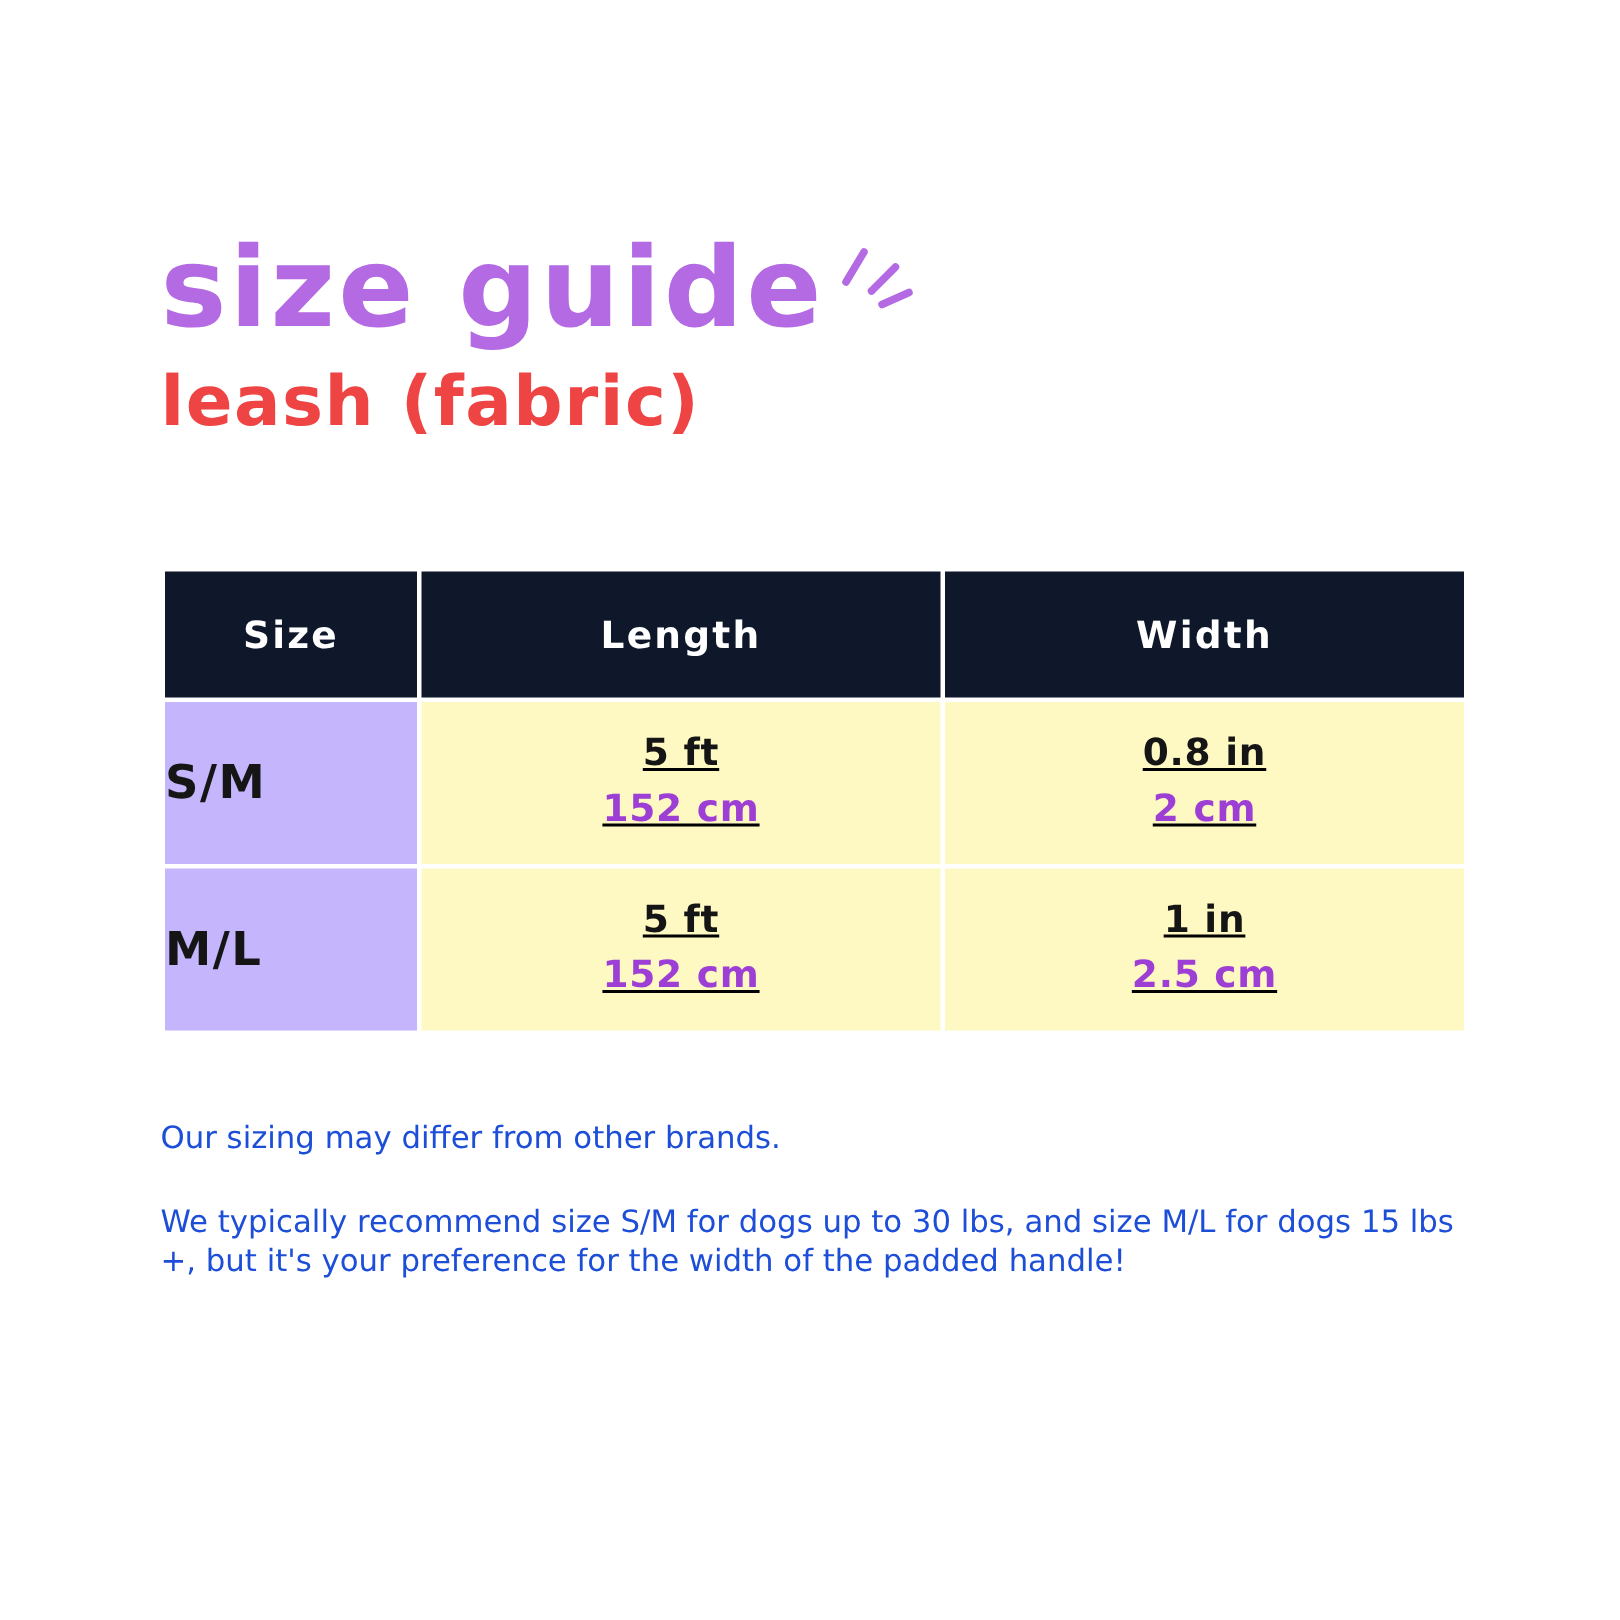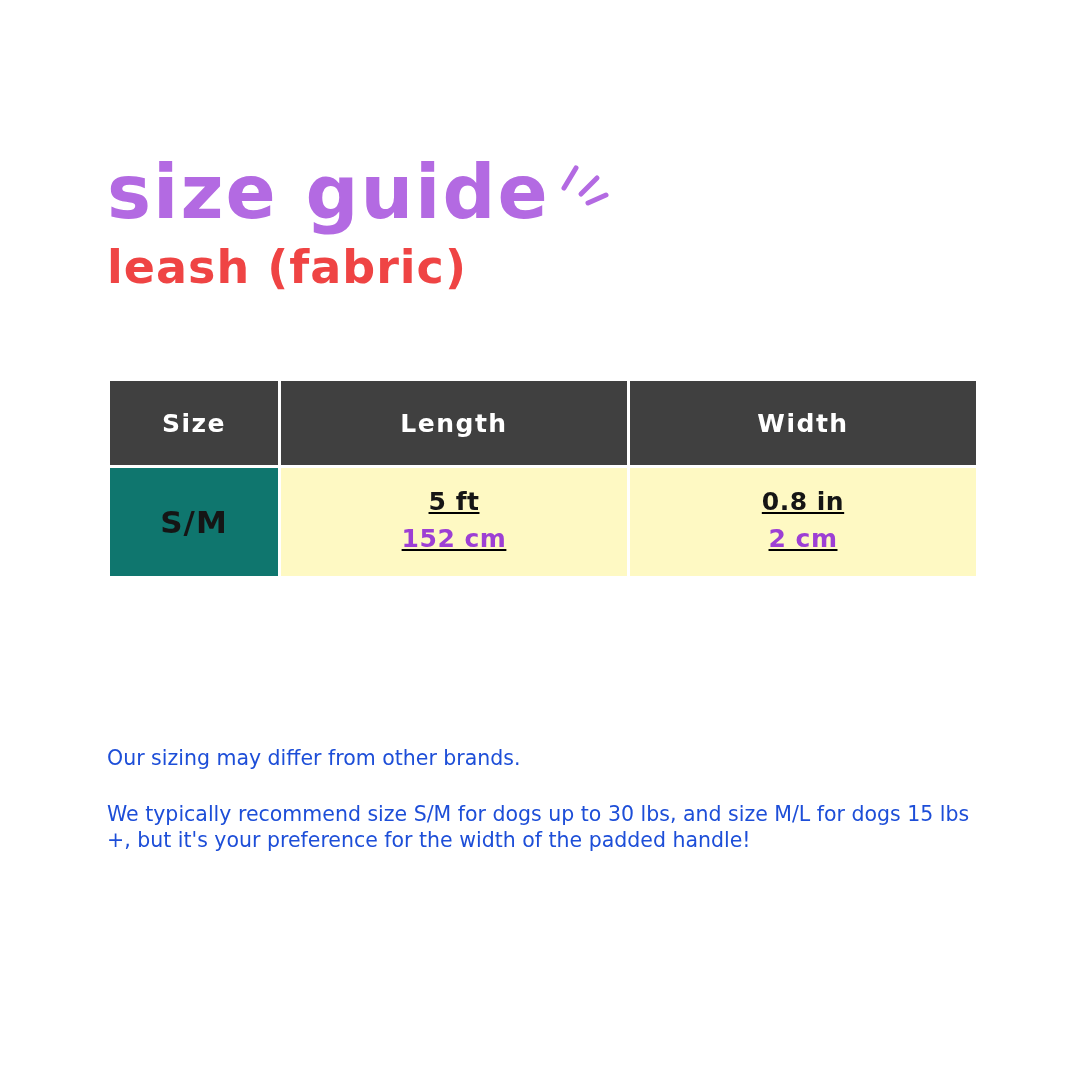--- a/index.html
+++ b/index.html
@@ -74,35 +74,35 @@
   table.size-table th,
   table.size-table td {
     padding: 0;
     margin: 0;
   }
   col.c-size { width: 168px; }
   col.c-len  { width: 346px; }
   col.c-wid  { width: 346px; }
 
   thead th {
-    background: #404040;
+    background: #0f172a;
     height: 84px;
     color: #ffffff;
     font-family: "DejaVu Sans", sans-serif;
     font-weight: bold;
     font-size: 25px;
     letter-spacing: 1.5px;
     text-align: center;
     vertical-align: middle;
   }
 
   td.size-cell {
-    background: #0f766e;
+    background: #c4b5fd;
     height: 108px;
-    text-align: center;
+    text-align: left;
     vertical-align: middle;
     font-family: "DejaVu Sans", sans-serif;
     font-weight: bold;
     font-size: 31px;
     letter-spacing: 1px;
     color: #151515;
   }
   td.val-cell {
     background: #fef9c3;
     height: 108px;
@@ -183,20 +183,31 @@
           <td class="size-cell">S/M</td>
           <td class="val-cell">
             <span class="val-imp">5 ft</span>
             <span class="val-met">152 cm</span>
           </td>
           <td class="val-cell">
             <span class="val-imp">0.8 in</span>
             <span class="val-met">2 cm</span>
           </td>
         </tr>
+        <tr>
+          <td class="size-cell">M/L</td>
+          <td class="val-cell">
+            <span class="val-imp">5 ft</span>
+            <span class="val-met">152 cm</span>
+          </td>
+          <td class="val-cell">
+            <span class="val-imp">1 in</span>
+            <span class="val-met">2.5 cm</span>
+          </td>
+        </tr>
       </tbody>
     </table>
   </div>
 
   <div class="notes">
     <p>Our sizing may differ from other brands.</p>
     <p>We typically recommend size S/M for dogs up to 30 lbs, and size M/L for dogs 15 lbs +, but it's your preference for the width of the padded handle!</p>
   </div>
 
 </div>

